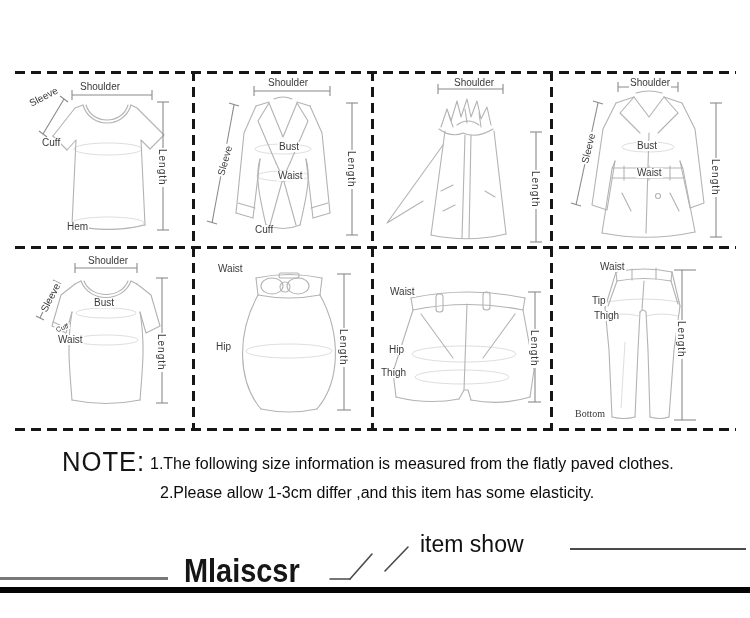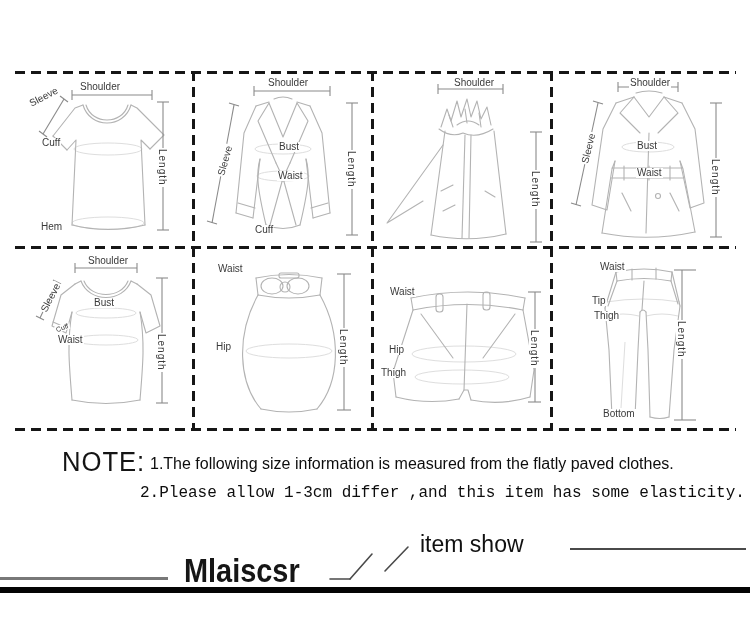--- a/index.html
+++ b/index.html
@@ -20,21 +20,21 @@
   .m{stroke:#8a8a8a;stroke-width:1.1;fill:none;stroke-linecap:butt;}
   .lbl{position:absolute;font-size:10px;line-height:1;color:#3a3a3a;white-space:nowrap;
        background:#fff;padding:0 1px;}
   .lbl-v{writing-mode:vertical-rl;letter-spacing:1px;padding:1px 0;}
   .rot{transform-origin:left top;}
   
   .note-heading{position:absolute;left:62px;top:447px;font-size:27px;letter-spacing:1px;
                 color:#141414;transform:scaleX(.95);transform-origin:left top;}
   .note-line{position:absolute;font-size:16px;color:#0d0d0d;}
   .note-line1{left:150px;top:455px;}
-  .note-line2{left:140px;top:484px;font-family:Liberation Mono, monospace;}
+  .note-line2{left:160px;top:484px;}
   
   .rule-left{position:absolute;left:0;top:577px;width:168px;height:3px;background:#787878;}
   .brand{position:absolute;left:184px;top:551px;font-size:34px;font-weight:700;color:#161616;
          transform:scaleX(.85);transform-origin:left top;letter-spacing:0;}
   .slashes{position:absolute;left:328px;top:545px;}
   .model-show{position:absolute;left:420px;top:531px;font-size:23px;color:#101010;}
   .rule-right{position:absolute;left:570px;top:548px;width:176px;height:2px;background:#4a4a4a;}
   .bottom-bar{position:absolute;left:0;top:587px;width:750px;height:6px;background:#040404;}
 </style>
 </head>
@@ -74,21 +74,21 @@
           <path d="M45,21 L53,27"></path>
           <path d="M24,56 L32,62"></path>
         <path d="M148,27 V155"></path>
           <path d="M142,27 H154"></path>
           <path d="M142,155 H154"></path>
       </g>
     </svg>
     <span class="lbl" style="left:64px;top:7px;">Shoulder</span>
     <span class="lbl rot" style="left:12px;top:25px;transform:rotate(-27deg);">Sleeve</span>
     <span class="lbl" style="left:26px;top:63px;">Cuff</span>
-    <span class="lbl" style="left:25px;top:147px;">Hem</span>
+    <span class="lbl" style="left:51px;top:147px;">Hem</span>
     <span class="lbl lbl-v" style="left:142px;top:73px;">Length</span>
   </div>
 
   <div class="cell" style="left:194px;top:75px;">
     <svg width="176" height="172" viewBox="0 0 176 172">
       <g class="s">
         <ellipse cx="89" cy="74" rx="28" ry="5"></ellipse>
         <ellipse cx="89" cy="101" rx="26" ry="5"></ellipse>
       </g>
       <g class="g">
@@ -342,21 +342,21 @@
       </g>
       <g class="m">
         <path d="M130,20 V170"></path>
           <path d="M122,20 H144"></path>
           <path d="M122,170 H144"></path>
       </g>
     </svg>
     <span class="lbl" style="left:47px;top:12px;">Waist</span>
     <span class="lbl" style="left:39px;top:46px;">Tip</span>
     <span class="lbl" style="left:41px;top:61px;">Thigh</span>
-    <span class="lbl" style="left:50px;top:159px;">Bottom</span>
+    <span class="lbl" style="left:22px;top:159px;font-family:Liberation Serif, serif;">Bottom</span>
     <span class="lbl lbl-v" style="left:124px;top:70px;">Length</span>
   </div>
 
   <div class="note-heading">NOTE:</div>
   <div class="note-line note-line1">1.The following size information is measured from the flatly paved clothes.</div>
   <div class="note-line note-line2">2.Please allow 1-3cm differ ,and this item has some elasticity.</div>
 
   <div class="rule-left"></div>
   <div class="brand">Mlaiscsr</div>
   <svg class="slashes" width="84" height="40" viewBox="0 0 84 40">

